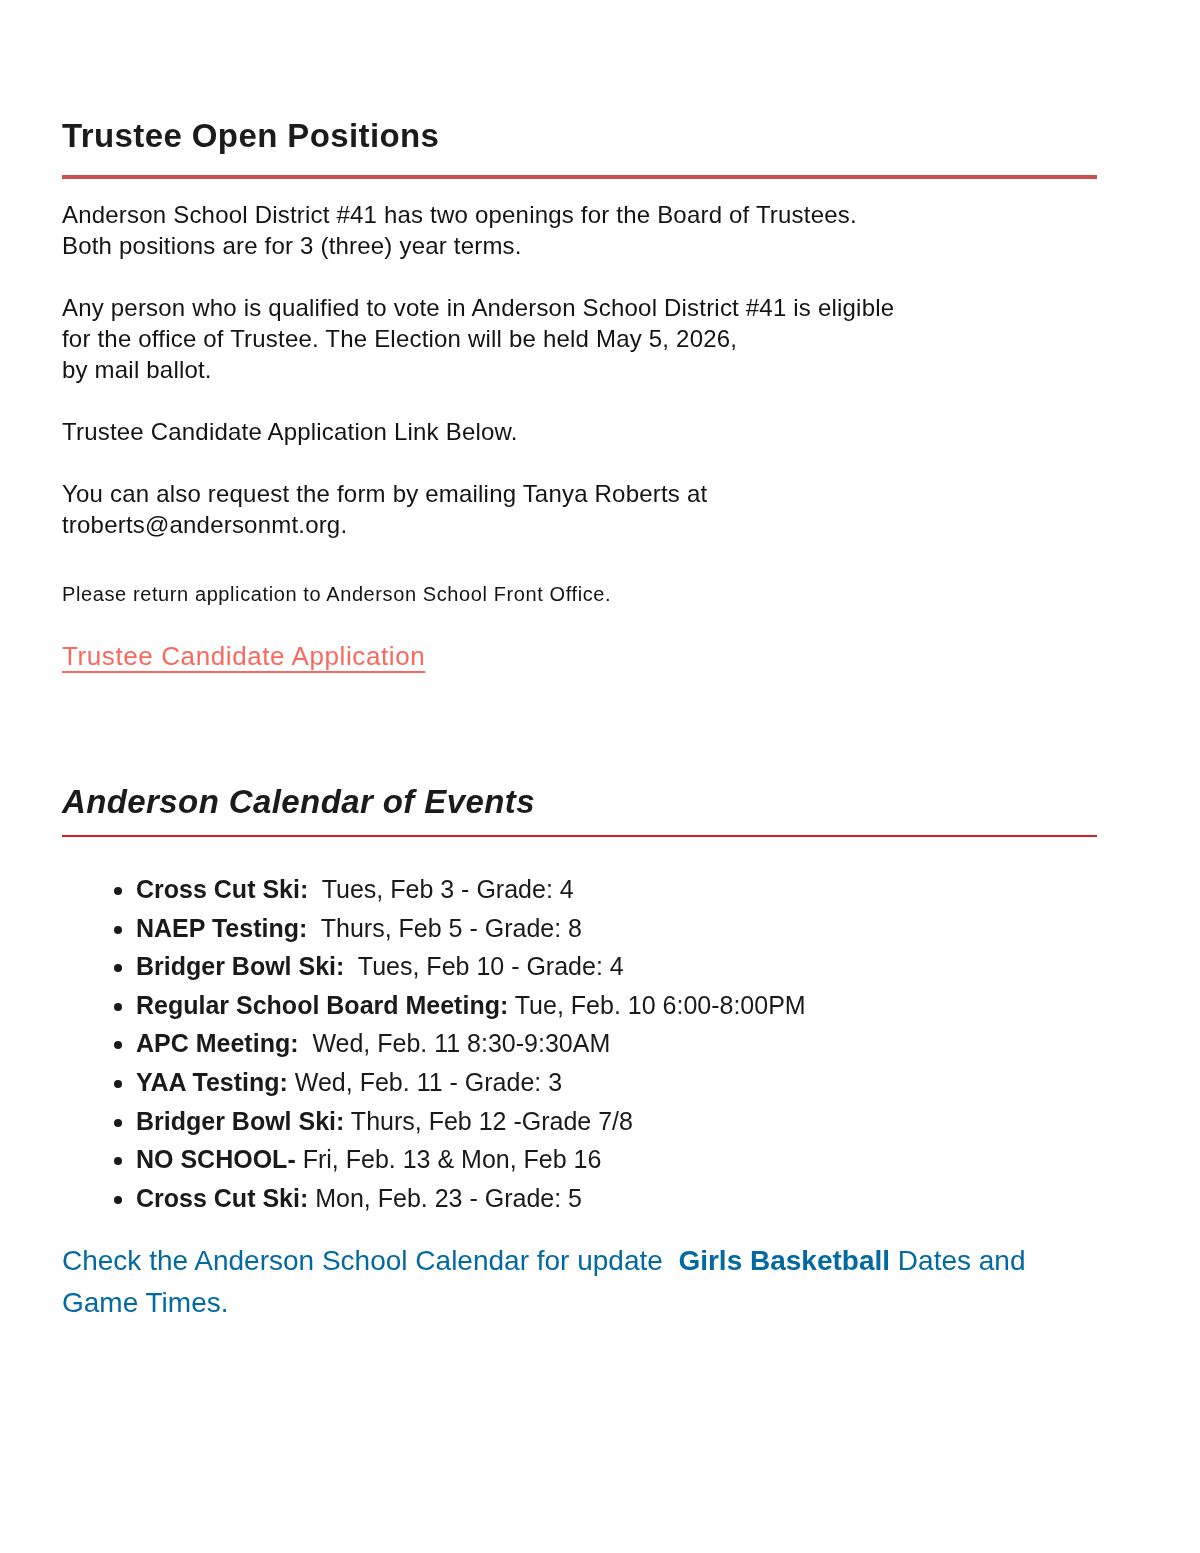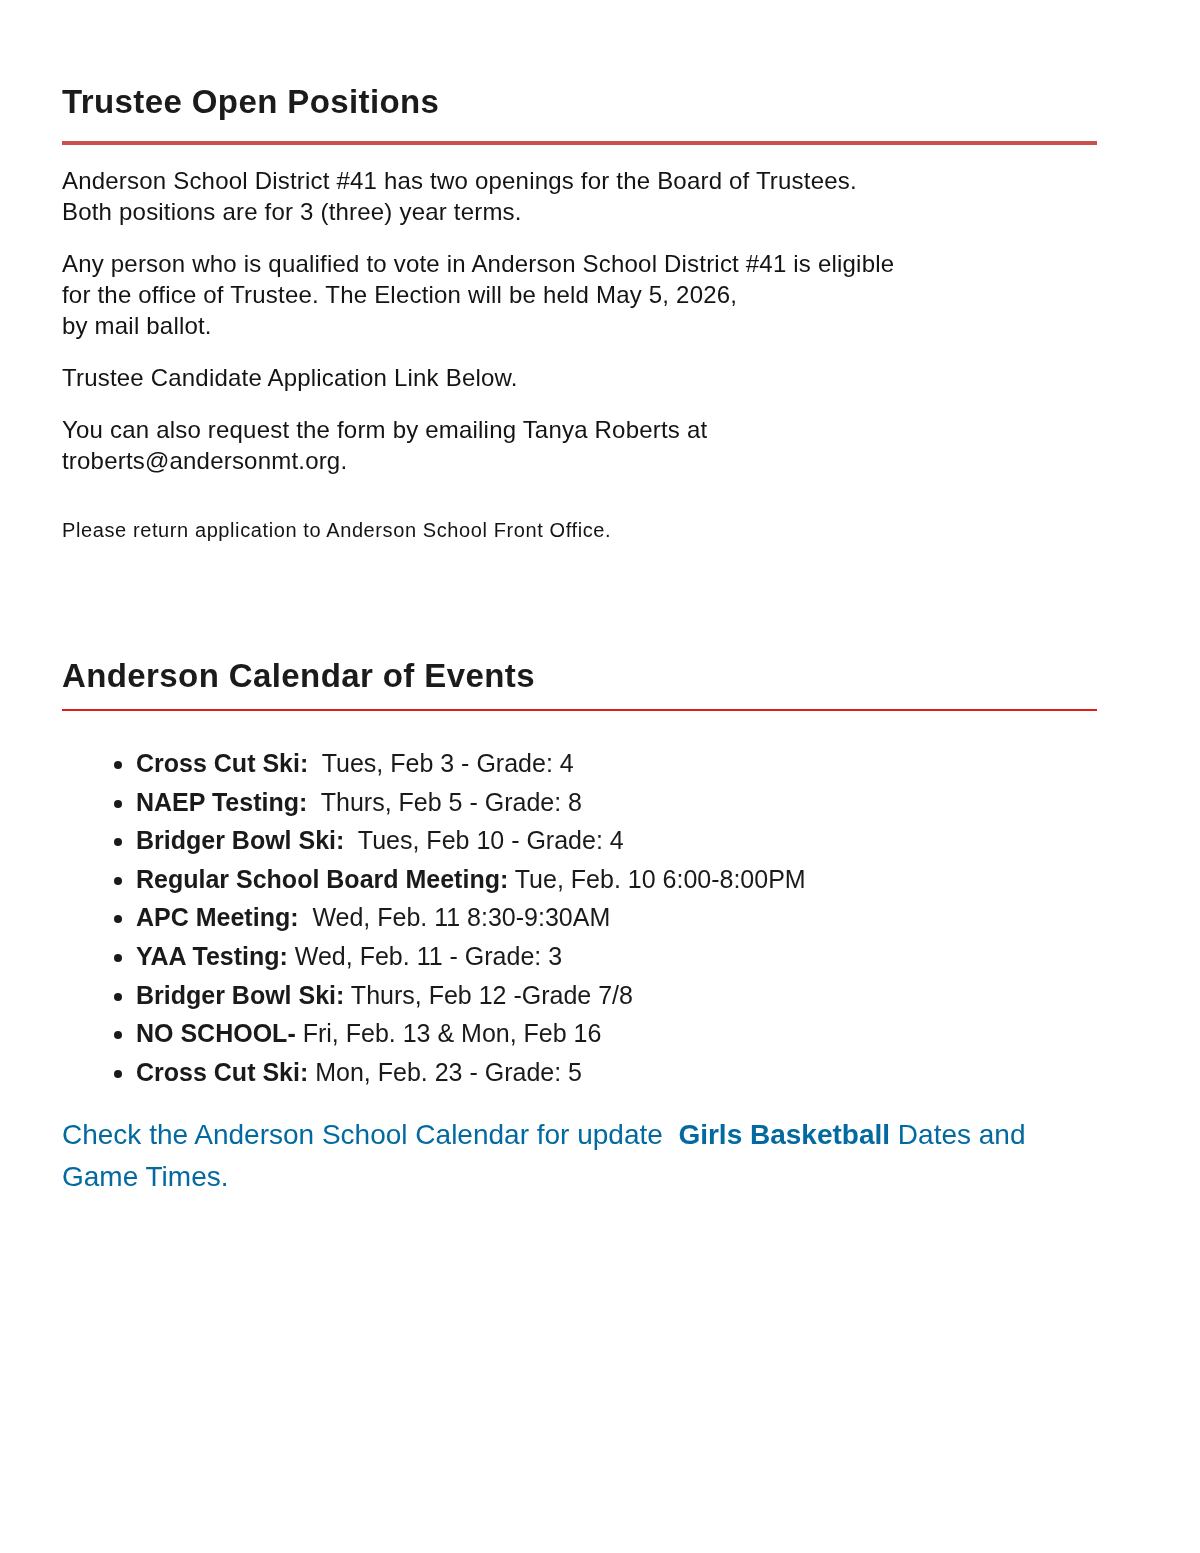--- a/index.html
+++ b/index.html
@@ -10,34 +10,34 @@
     overflow: hidden;
     font-family: "Liberation Sans", sans-serif;
     color: #161616;
   }
   .content {
     padding-left: 62px;
     padding-right: 103px; 
   }
   
   .h1 {
-    padding-top: 82px;
+    padding-top: 116px;
     font-size: 33px;
     line-height: 40px;
     font-weight: 600;
     letter-spacing: 0.4px;
     color: #1b1b1b;
   }
   .divider-thick {
     height: 4px;
     margin-top: 19px;
     background: #c9504f;
   }
   .para {
-    margin-top: 21px;
+    margin-top: 31px;
     font-size: 24px;
     line-height: 31px;
     letter-spacing: 0.2px;
     white-space: pre-line; 
     color: #141414;
   }
   .para.first { margin-top: 20px; }
   .para.return-note {
     margin-top: 37px;
     font-size: 20px;
@@ -55,20 +55,21 @@
     text-decoration-thickness: 2px;
     text-underline-offset: 6px;
     cursor: pointer;
   }
   
   .h2 {
     margin-top: 108px;
     font-size: 33px;
     line-height: 42px;
     font-weight: 600;
+    font-style: italic;
     letter-spacing: 0.4px;
     color: #1b1b1b;
   }
   .divider-thin {
     height: 2px;
     margin-top: 12px;
     background: #dd1d1d;
   }
   ul.events {
     margin-top: 33px;
@@ -109,20 +110,21 @@
 by mail ballot.</p>
 
   <p class="para">Trustee Candidate Application Link Below.</p>
 
   <p class="para">You can also request the form by emailing Tanya Roberts at
 troberts@andersonmt.org.</p>
 
 
   <p class="para return-note">Please return application to Anderson School Front Office.</p>
 
+  <a class="app-link" style="color: rgb(249, 105, 94);">Trustee Candidate Application</a>
 
   <h2 class="h2">Anderson Calendar of Events</h2>
 
   <div class="divider-thin" style="background: rgb(221, 29, 29);"></div>
 
   <ul class="events">
       <li><b>Cross Cut Ski:</b><span>  Tues, Feb 3 - Grade: 4</span></li>
       <li><b>NAEP Testing:</b><span>  Thurs, Feb 5 - Grade: 8</span></li>
       <li><b>Bridger Bowl Ski:</b><span>  Tues, Feb 10 - Grade: 4</span></li>
       <li><b>Regular School Board Meeting:</b><span> Tue, Feb. 10 6:00-8:00PM</span></li>

